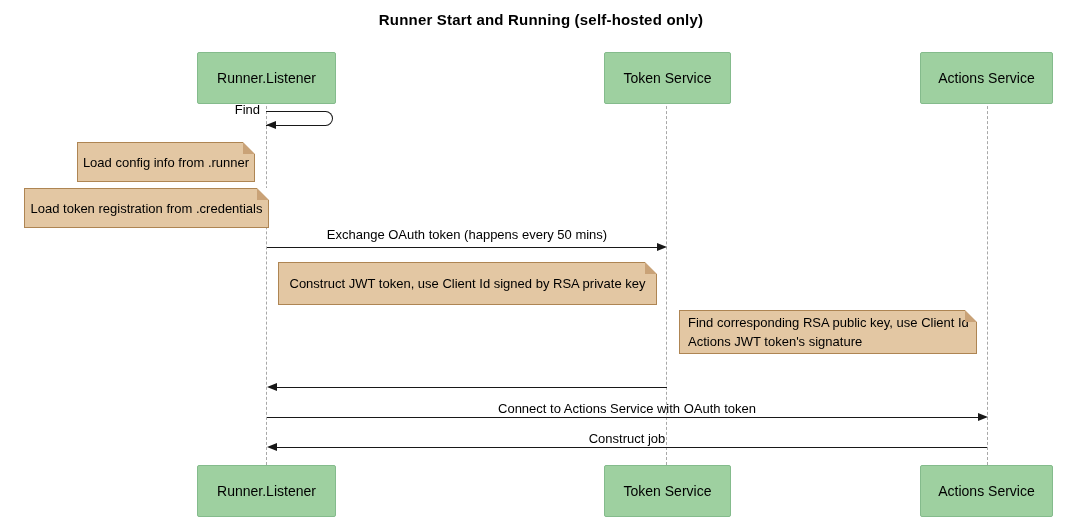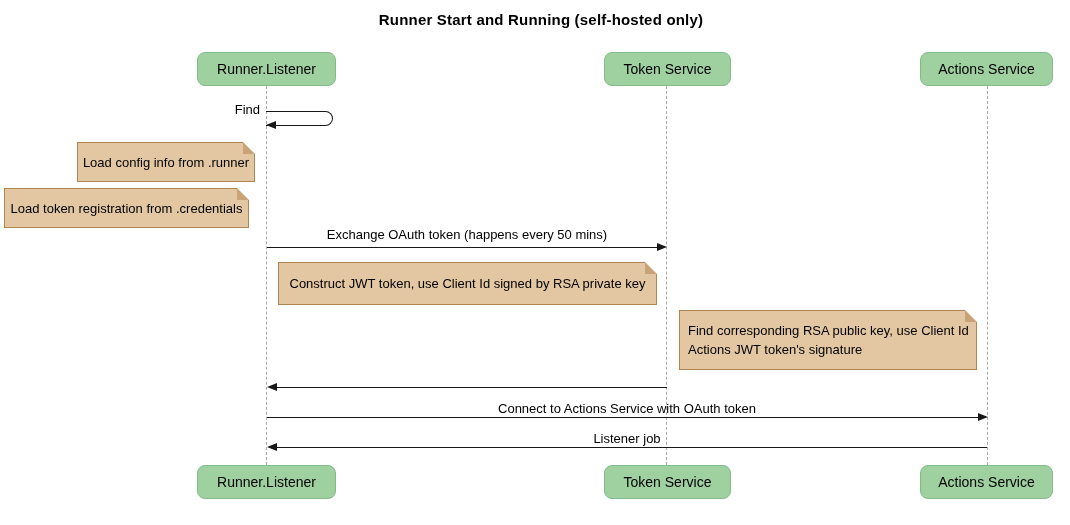--- a/index.html
+++ b/index.html
@@ -9,24 +9,24 @@
   }
   .title{
     position:absolute;top:11px;left:0;width:100%;text-align:center;
     font-size:15px;font-weight:bold;letter-spacing:0.2px;margin-left:6px;
   }
   .lifeline{
     position:absolute;top:86px;height:379px;width:0;
     border-left:1px dashed var(--lifeline,#A8A8A8);
   }
   .participant{
-    position:absolute;height:34px;box-sizing:border-box;
+    position:absolute;height:52px;box-sizing:border-box;
     background:var(--participant_fill,#9ED0A0);
     border:1px solid var(--participant_border,#84BB8C);
-    border-radius:8px;display:flex;align-items:center;justify-content:center;
+    border-radius:2px;display:flex;align-items:center;justify-content:center;
     font-size:14px;
   }
   .note{
     position:absolute;box-sizing:border-box;
     background:var(--note_fill,#E3C7A3);
     border:1px solid var(--note_border,#AE8553);
     font-size:13px;line-height:19px;display:flex;flex-direction:column;
     justify-content:center;align-items:center;padding:19px 7px;white-space:nowrap;
   }
   .note.align-left{align-items:flex-start;padding-left:8px;}
@@ -80,39 +80,39 @@
   <div class="participant" style="left:604px;top:465px;width:127px">Token Service</div>
   <div class="participant" style="left:920px;top:465px;width:133px">Actions Service</div>
 
   <div class="self-label" style="left:140px;top:103px;width:120px">Find</div>
   <div class="self-loop" style="left:266px;top:111px"></div>
   <div class="arr left" style="left:266px;top:121px"></div>
 
   <div class="note" style="left:77px;top:142px;width:178px;height:29px">
     <span>Load config info from .runner</span>
   </div>
-  <div class="note" style="left:4px;top:188px;width:245px;height:28px">
+  <div class="note" style="left:24px;top:188px;width:245px;height:28px">
     <span>Load token registration from .credentials</span>
   </div>
   <div class="note" style="left:278px;top:262px;width:379px;height:43px">
     <span>Construct JWT token, use Client Id signed by RSA private key</span>
   </div>
-  <div class="note align-left" style="left:679px;top:310px;width:298px;height:60px">
+  <div class="note align-left" style="left:679px;top:310px;width:298px;height:44px">
     <span>Find corresponding RSA public key, use Client Id</span>
     <span>Actions JWT token's signature</span>
   </div>
 
   <div class="msg-label" style="left:267px;top:228px;width:400px">Exchange OAuth token (happens every 50 mins)</div>
   <div class="msg-line" style="left:267px;top:247px;width:391px"></div>
   <div class="arr right" style="left:657px;top:243px"></div>
 
   <div class="msg-line" style="left:277px;top:387px;width:390px"></div>
   <div class="arr left" style="left:267px;top:383px"></div>
 
   <div class="msg-label" style="left:267px;top:402px;width:720px">Connect to Actions Service with OAuth token</div>
   <div class="msg-line" style="left:267px;top:417px;width:711px"></div>
   <div class="arr right" style="left:978px;top:413px"></div>
 
-  <div class="msg-label" style="left:267px;top:432px;width:720px">Listener job</div>
+  <div class="msg-label" style="left:267px;top:432px;width:720px">Construct job</div>
   <div class="msg-line" style="left:277px;top:447px;width:710px"></div>
   <div class="arr left" style="left:267px;top:443px"></div>
 
 </div>
 
 </body></html>

